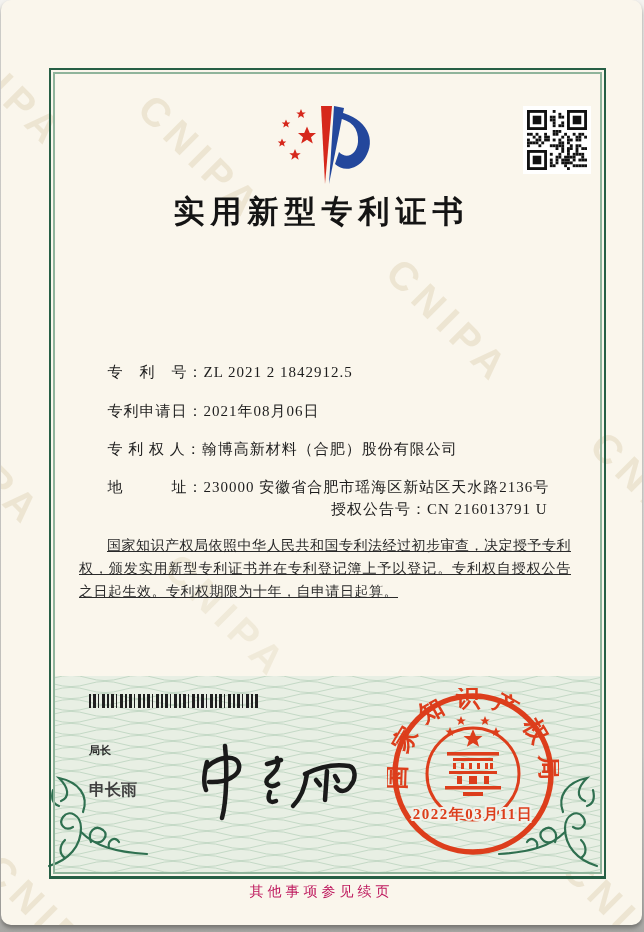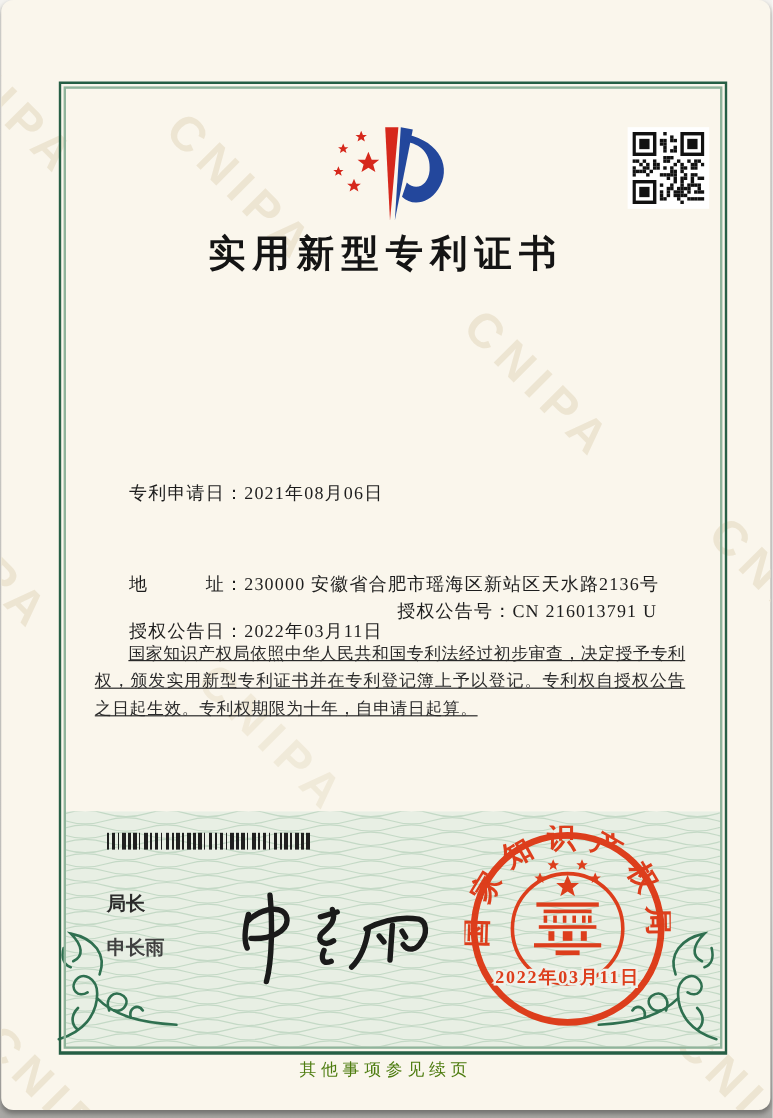--- a/index.html
+++ b/index.html
@@ -26,30 +26,30 @@
   .row .pair2{position:absolute;left:252px;top:0;white-space:pre;}
   .legal{position:absolute;left:78px;top:534px;width:492px;font-size:14px;line-height:23px;
          color:#2a2a2a;z-index:4;text-align:justify;}
   .legal p{margin:0;text-indent:2em;letter-spacing:.5px;text-decoration:underline;}
   .barcode{position:absolute;left:88px;top:694px;width:170px;height:14px;z-index:4;
            background:repeating-linear-gradient(90deg,#202020 0 2px,transparent 2px 4px,
              #202020 4px 7px,transparent 7px 9px,#202020 9px 10px,transparent 10px 13px,
              #202020 13px 16px,transparent 16px 18px);}
   .sig-title{position:absolute;left:88px;top:743px;z-index:4;
              font-family:Liberation Serif, serif;font-weight:bold;
-             font-size:16px;color:#2b2b2b;}
+             font-size:11px;color:#2b2b2b;}
   .sig-name{position:absolute;left:88px;top:780px;z-index:4;
             font-family:"Liberation Sans","DejaVu Sans",sans-serif;font-weight:bold;
             font-size:16px;color:#404040;}
   .signature{position:absolute;left:178px;top:722px;z-index:4;}
   .seal{position:absolute;left:386px;top:688px;z-index:5;opacity:.95;}
   .page-num{position:absolute;left:0;right:0;top:844px;text-align:center;font-size:13px;
             letter-spacing:2px;color:#222;z-index:4;}
   .foot-note{position:absolute;left:0;right:0;top:883px;text-align:center;font-size:14px;
-             letter-spacing:4px;color:#4d7c0f;z-index:3;}
+             letter-spacing:4px;color:#be185d;z-index:3;}
 </style>
 </head>
 <body>
 
 <div class="photo">
   <div class="page">
 
     <span class="wm" style="left:-38px;top:14px">CNIPA</span>
     <span class="wm" style="left:160px;top:86px">CNIPA</span>
     <span class="wm" style="left:408px;top:250px">CNIPA</span>
@@ -266,28 +266,33 @@
           <rect x="45" y="3" width="15" height="15" fill="#fff"></rect>
           <rect x="48" y="6" width="9" height="9" fill="#111"></rect>
           <rect x="0" y="42" width="21" height="21" fill="#111"></rect>
           <rect x="3" y="45" width="15" height="15" fill="#fff"></rect>
           <rect x="6" y="48" width="9" height="9" fill="#111"></rect>
         </svg>
     </div>
 
     <div class="title">实用新型专利证书</div>
 
+    <div class="row" style="top:346px">
+      <span class="lab">专　利　号：</span><span class="val">ZL 2021 2 1842912.5</span>
+    </div>
     <div class="row" style="top:385px">
       <span class="lab">专利申请日：</span><span class="val">2021年08月06日</span>
     </div>
+    <div class="row" style="top:423px">
+      <span class="lab">专 利 权 人：</span><span class="val">翰博高新材料（合肥）股份有限公司</span>
+    </div>
     <div class="row" style="top:461px">
       <span class="lab">地　　　址：</span><span class="val">230000 安徽省合肥市瑶海区新站区天水路2136号</span>
     </div>
     <div class="row" style="top:500px">
-      <span><span class="lab">授权公告日：</span><span class="val">2022年03月11日</span></span>
       <span class="pair2"><span class="lab">授权公告号：</span><span class="val">CN 216013791 U</span></span>
     </div>
 
     <div class="legal">
       <p>国家知识产权局依照中华人民共和国专利法经过初步审查，决定授予专利权，颁发实用新型专利证书并在专利登记簿上予以登记。专利权自授权公告之日起生效。专利权期限为十年，自申请日起算。</p>
     </div>
 
     <div class="barcode"></div>
 
     <div class="sig-title">局长</div>

